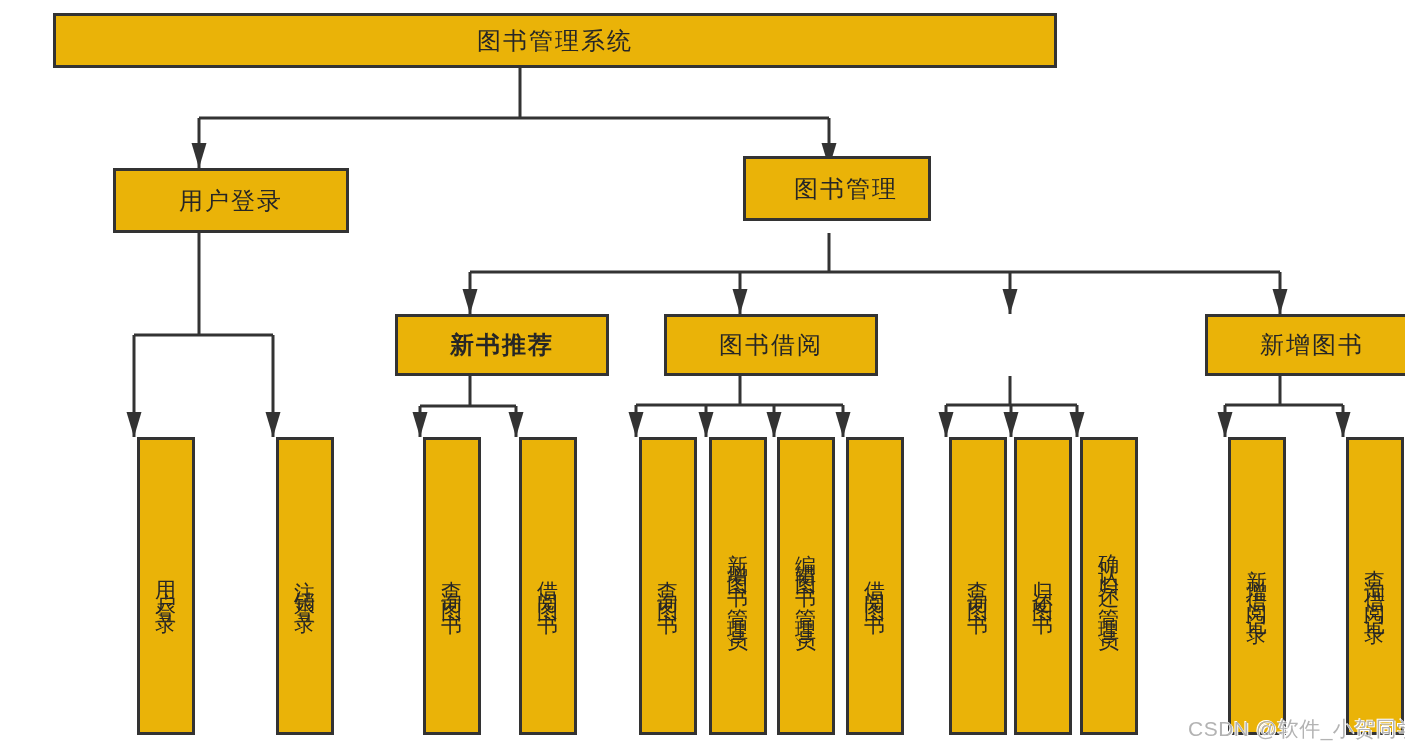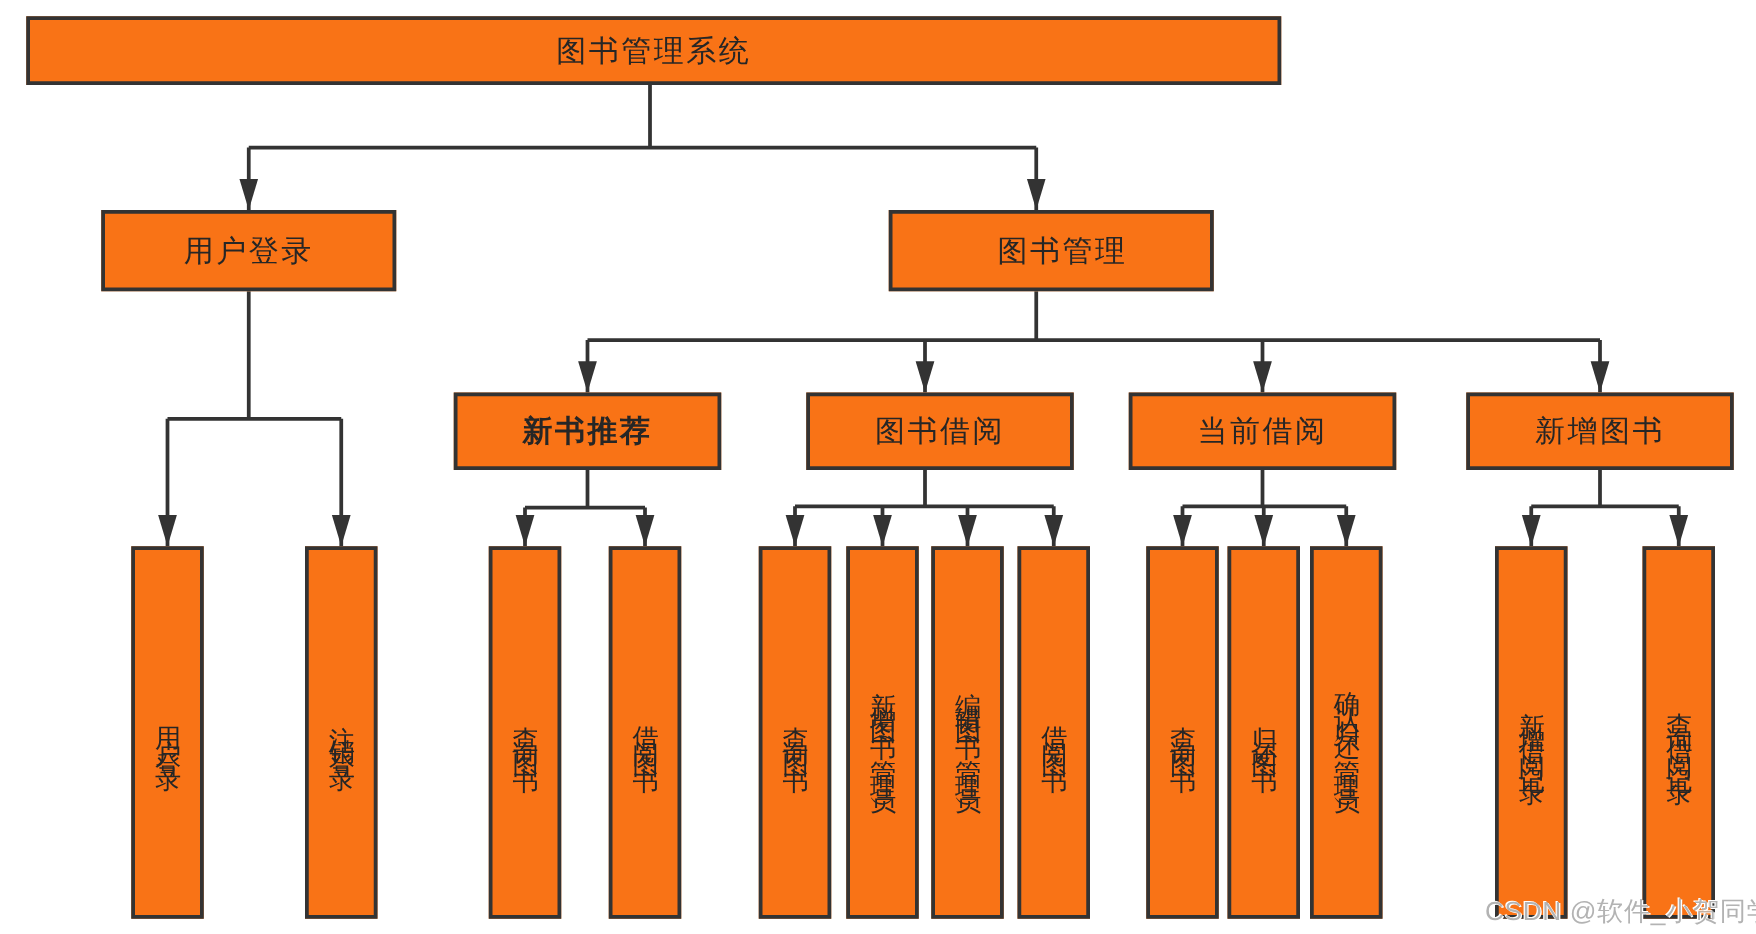--- a/index.html
+++ b/index.html
@@ -20,27 +20,28 @@
     position:absolute;
     left:0;top:0;
     width:1405px;height:747px;
     pointer-events:none;
   }
   svg .wire{stroke:var(--line);stroke-width:3;fill:none;}
   svg .arrowline{stroke:var(--line);stroke-width:3;fill:none;}
   .node{
     position:absolute;
     box-sizing:border-box;
-    background:#f97316;
+    background:#eab308;
     border:3px solid var(--line);
     display:flex;
     align-items:center;
     justify-content:center;
     color:var(--text);
     z-index:2;
+    margin-left:32px;
   }
   .h-node{
     font-size:24px;
     letter-spacing:2px;
     white-space:nowrap;
   }
   .v-node .label{
     writing-mode:vertical-rl;
     text-orientation:mixed;
     font-size:21px;
@@ -120,32 +121,29 @@
     </g>
   </svg>
 
   <div class="node h-node" style="left:21px;top:13px;width:1004px;height:55px;">
     <span class="label">图书管理系统</span>
   </div>
 
   <div class="node h-node" style="left:81px;top:168px;width:236px;height:65px;">
     <span class="label">用户登录</span>
   </div>
-  <div class="node h-node" style="left:711px;top:168px;width:260px;height:65px;padding-left:18px;">
+  <div class="node h-node" style="left:711px;top:156px;width:188px;height:65px;padding-left:18px;">
     <span class="label">图书管理</span>
   </div>
 
   <div class="node h-node" style="left:363px;top:314px;width:214px;height:62px;font-weight:bold;">
     <span class="label">新书推荐</span>
   </div>
-  <div class="node h-node" style="left:645px;top:314px;width:214px;height:62px;">
+  <div class="node h-node" style="left:632px;top:314px;width:214px;height:62px;">
     <span class="label">图书借阅</span>
-  </div>
-  <div class="node h-node" style="left:903px;top:314px;width:214px;height:62px;">
-    <span class="label">当前借阅</span>
   </div>
   <div class="node h-node" style="left:1173px;top:314px;width:214px;height:62px;">
     <span class="label">新增图书</span>
   </div>
 
   <div class="node v-node" style="left:105px;top:437px;width:58px;height:298px;">
     <span class="label">用户登录</span>
   </div>
   <div class="node v-node" style="left:244px;top:437px;width:58px;height:298px;">
     <span class="label">注销登录</span>

